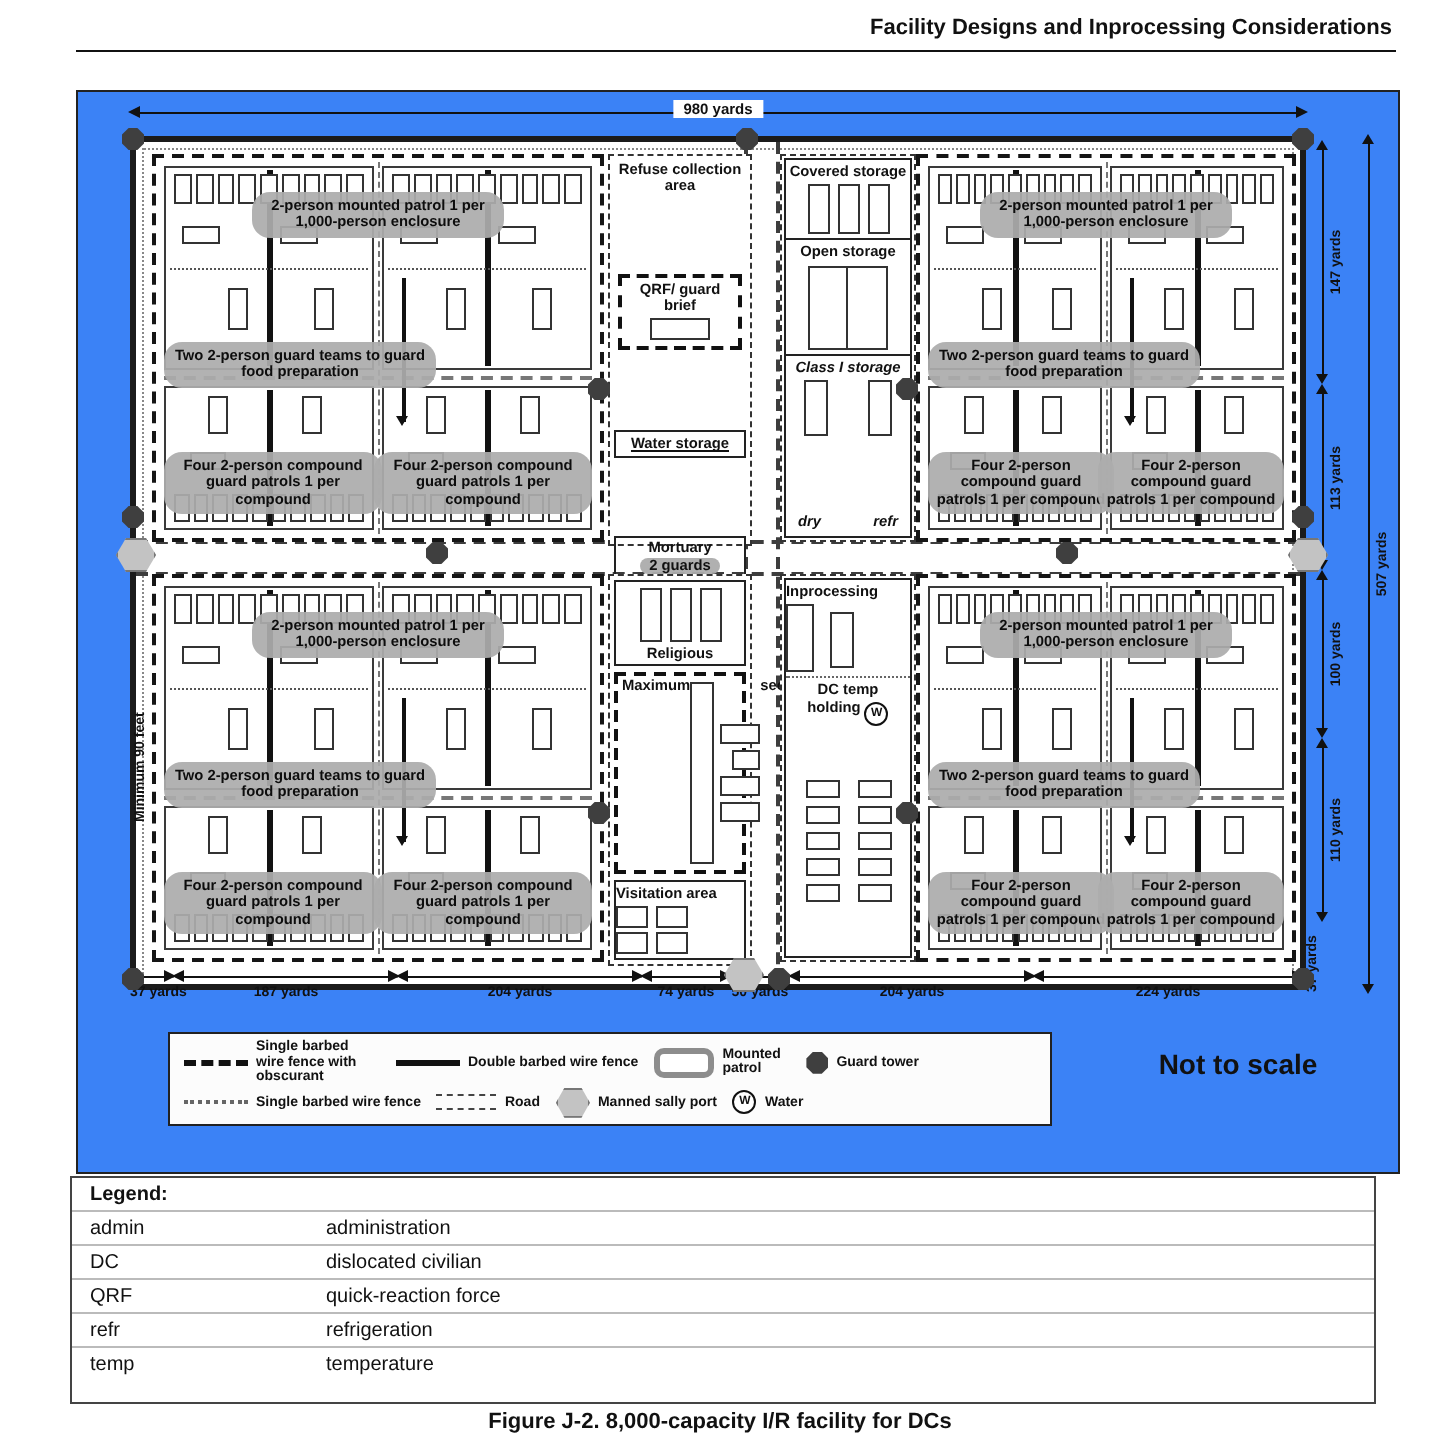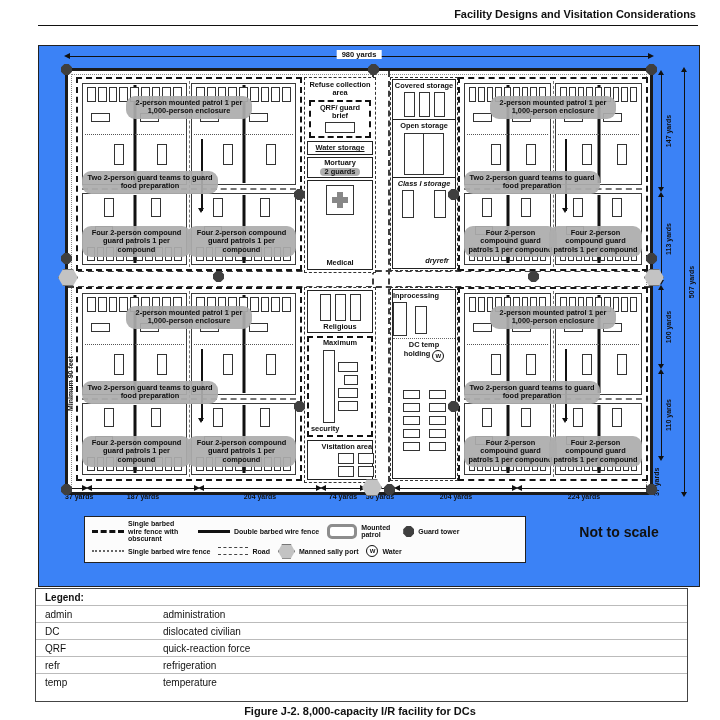--- a/index.html
+++ b/index.html
@@ -60,21 +60,21 @@
   .callout{position:absolute;z-index:6;background:rgba(172,172,172,.93);border-radius:9px;padding:3px 4px;font-size:7.4px;font-weight:bold;text-align:center;line-height:1.13;color:#0d0d0d;}
   .co-mounted{left:50%;top:17px;width:118px;transform:translateX(-50%);}
   .co-food{left:4px;top:92px;width:128px;}
   .co-pl{left:4px;bottom:12px;width:101px;}
   .co-pr{right:4px;bottom:12px;width:101px;}
   .enc-r .co-pl,.enc-r .co-pr{width:85px;}
   .darrow{position:absolute;z-index:5;left:calc(50% + 12px);top:60px;height:72px;width:1.6px;background:#111;}
   .darrow::after{content:"";position:absolute;bottom:-5px;left:-2.8px;border:3.2px solid transparent;border-top:5.6px solid #111;}
 
   
-  .col{position:absolute;border:1.6px dashed #333;background:#fff;}
+  .col{position:absolute;border:1.6px dashed #333;background:#fff;gap:37px;}
   .lbl{font-size:7.4px;font-weight:bold;text-align:center;line-height:1.12;}
   #col-svc{left:236px;top:6px;width:66px;height:190px;display:flex;flex-direction:column;padding:2px;}
   .svc-refuse{padding:1px 0;}
   .svc-qrf{border:2.5px dashed #111;margin:1px 2px;padding:2px 0 3px;display:flex;flex-direction:column;align-items:center;gap:2px;}
   .qrf-rect{width:28px;height:9px;border:1.5px solid #333;background:#fff;}
   .svc-water{border:1.5px solid #222;margin-top:2px;padding:2px 0;text-decoration:underline;}
   .svc-mort{border:1.5px solid #222;margin-top:2px;padding:1px 0;display:flex;flex-direction:column;align-items:center;}
   .pill{background:rgba(172,172,172,.95);border-radius:6px;padding:0 5px;}
   .svc-med{border:1.5px solid #222;margin-top:2px;flex:1;display:flex;flex-direction:column;align-items:center;justify-content:space-between;padding:4px 0 2px;}
   .medbox{width:26px;height:28px;border:1.5px solid #333;position:relative;background:#fff;}
@@ -84,33 +84,33 @@
   #col-sto{left:322px;top:6px;width:64px;height:190px;padding:1px;}
   .colbox{border:1.5px solid #222;height:100%;display:flex;flex-direction:column;box-sizing:border-box;background:#fff;}
   .sto-sec{display:flex;flex-direction:column;align-items:center;padding:2px 0;border-bottom:1.5px solid #222;}
   .sto-sec:last-child{border-bottom:none;flex:1;font-style:italic;}
   .r3{display:flex;gap:4px;margin-top:2px;}
   .vr{width:9px;height:23px;border:1.5px solid #333;background:#fff;}
   .or{width:19px;height:40px;border:1.5px solid #333;background:#fff;}
   .or+.or{margin-left:-1.5px;}
   .cr{width:10px;height:26px;border:1.5px solid #333;background:#fff;}
   .crr{display:flex;justify-content:space-between;width:44px;margin-top:2px;}
-  .dryrefr{display:flex;justify-content:flex-end;width:50px;margin-top:auto;padding-bottom:1px;}
+  .dryrefr{display:flex;justify-content:space-between;width:50px;margin-top:auto;padding-bottom:1px;}
 
   #col-wor{left:236px;top:216px;width:66px;height:190px;display:flex;flex-direction:column;gap:3px;padding:2px;}
   .wor-rel{border:1.5px solid #222;display:flex;flex-direction:column;align-items:center;padding:3px 0 1px;}
   .relr{display:flex;gap:4px;margin-bottom:2px;}
   .relv{width:9px;height:25px;border:1.5px solid #333;background:#fff;}
-  .wor-max{border:2.5px dashed #111;flex:1;display:flex;flex-direction:column;padding:1px 2px;}
+  .wor-max{border:2.5px dashed #111;flex:1;display:flex;flex-direction:row;padding:1px 2px;}
   .max-inner{flex:1;display:flex;gap:3px;justify-content:center;align-items:stretch;padding:2px 0;}
   .max-v{width:10px;border:1.5px solid #333;background:#fff;}
   .max-stack{display:flex;flex-direction:column;gap:3px;justify-content:center;}
   .max-h{width:18px;height:8px;border:1.5px solid #333;background:#fff;}
   .max-h:nth-child(2){margin-left:6px;width:12px;}
-  .wor-vis{border:1.5px solid #222;display:flex;flex-direction:column;align-items:flex-end;padding:2px 0;}
+  .wor-vis{border:1.5px solid #222;display:flex;flex-direction:column;align-items:flex-start;padding:2px 0;}
   .visg{display:grid;grid-template-columns:14px 14px;gap:2px 6px;margin-top:2px;}
   .visr{width:14px;height:9px;border:1.5px solid #333;background:#fff;}
 
   #col-adm{left:322px;top:216px;width:64px;height:190px;padding:1px;}
   .adm-inp{display:flex;flex-direction:column;align-items:flex-start;padding:2px 0;border-bottom:1px dotted #666;}
   .inpr{display:flex;gap:8px;align-items:flex-start;margin-top:2px;}
   .inpv1{width:12px;height:32px;border:1.5px solid #333;background:#fff;}
   .inpv2{width:10px;height:26px;border:1.5px solid #333;background:#fff;margin-top:4px;}
   .adm-dc{padding:2px 2px 1px;}
   .wcirc{display:inline-flex;width:10px;height:10px;border:1.3px solid #111;border-radius:50%;font-size:6px;font-weight:bold;align-items:center;justify-content:center;vertical-align:-2px;background:#fff;}
@@ -154,21 +154,21 @@
   .abbr-title{font-weight:bold;padding:3px 9px 2px;border-bottom:1px solid #bbb;}
   .abbr-row{display:flex;padding:3px 9px 2px;border-bottom:1px solid #bbb;}
   .abbr-row:last-child{border-bottom:none;}
   .abbr-a{width:118px;}
 
   #caption{position:absolute;left:0;right:0;top:705px;text-align:center;font-weight:bold;font-size:11px;}
 </style>
 </head>
 <body>
 
-<div id="hdr-title">Facility Designs and Visitation Considerations</div>
+<div id="hdr-title">Facility Designs and Inprocessing Considerations</div>
 <div id="hdr-rule"></div>
 
 <div id="fig">
 
   <div class="hdim" id="dim980" style="left:26px;top:6px;width:588px;">
     <span class="al"></span>
     <span class="dl"></span>
     <span class="ar"></span>
     <span class="dlb">980 yards</span>
   </div>

